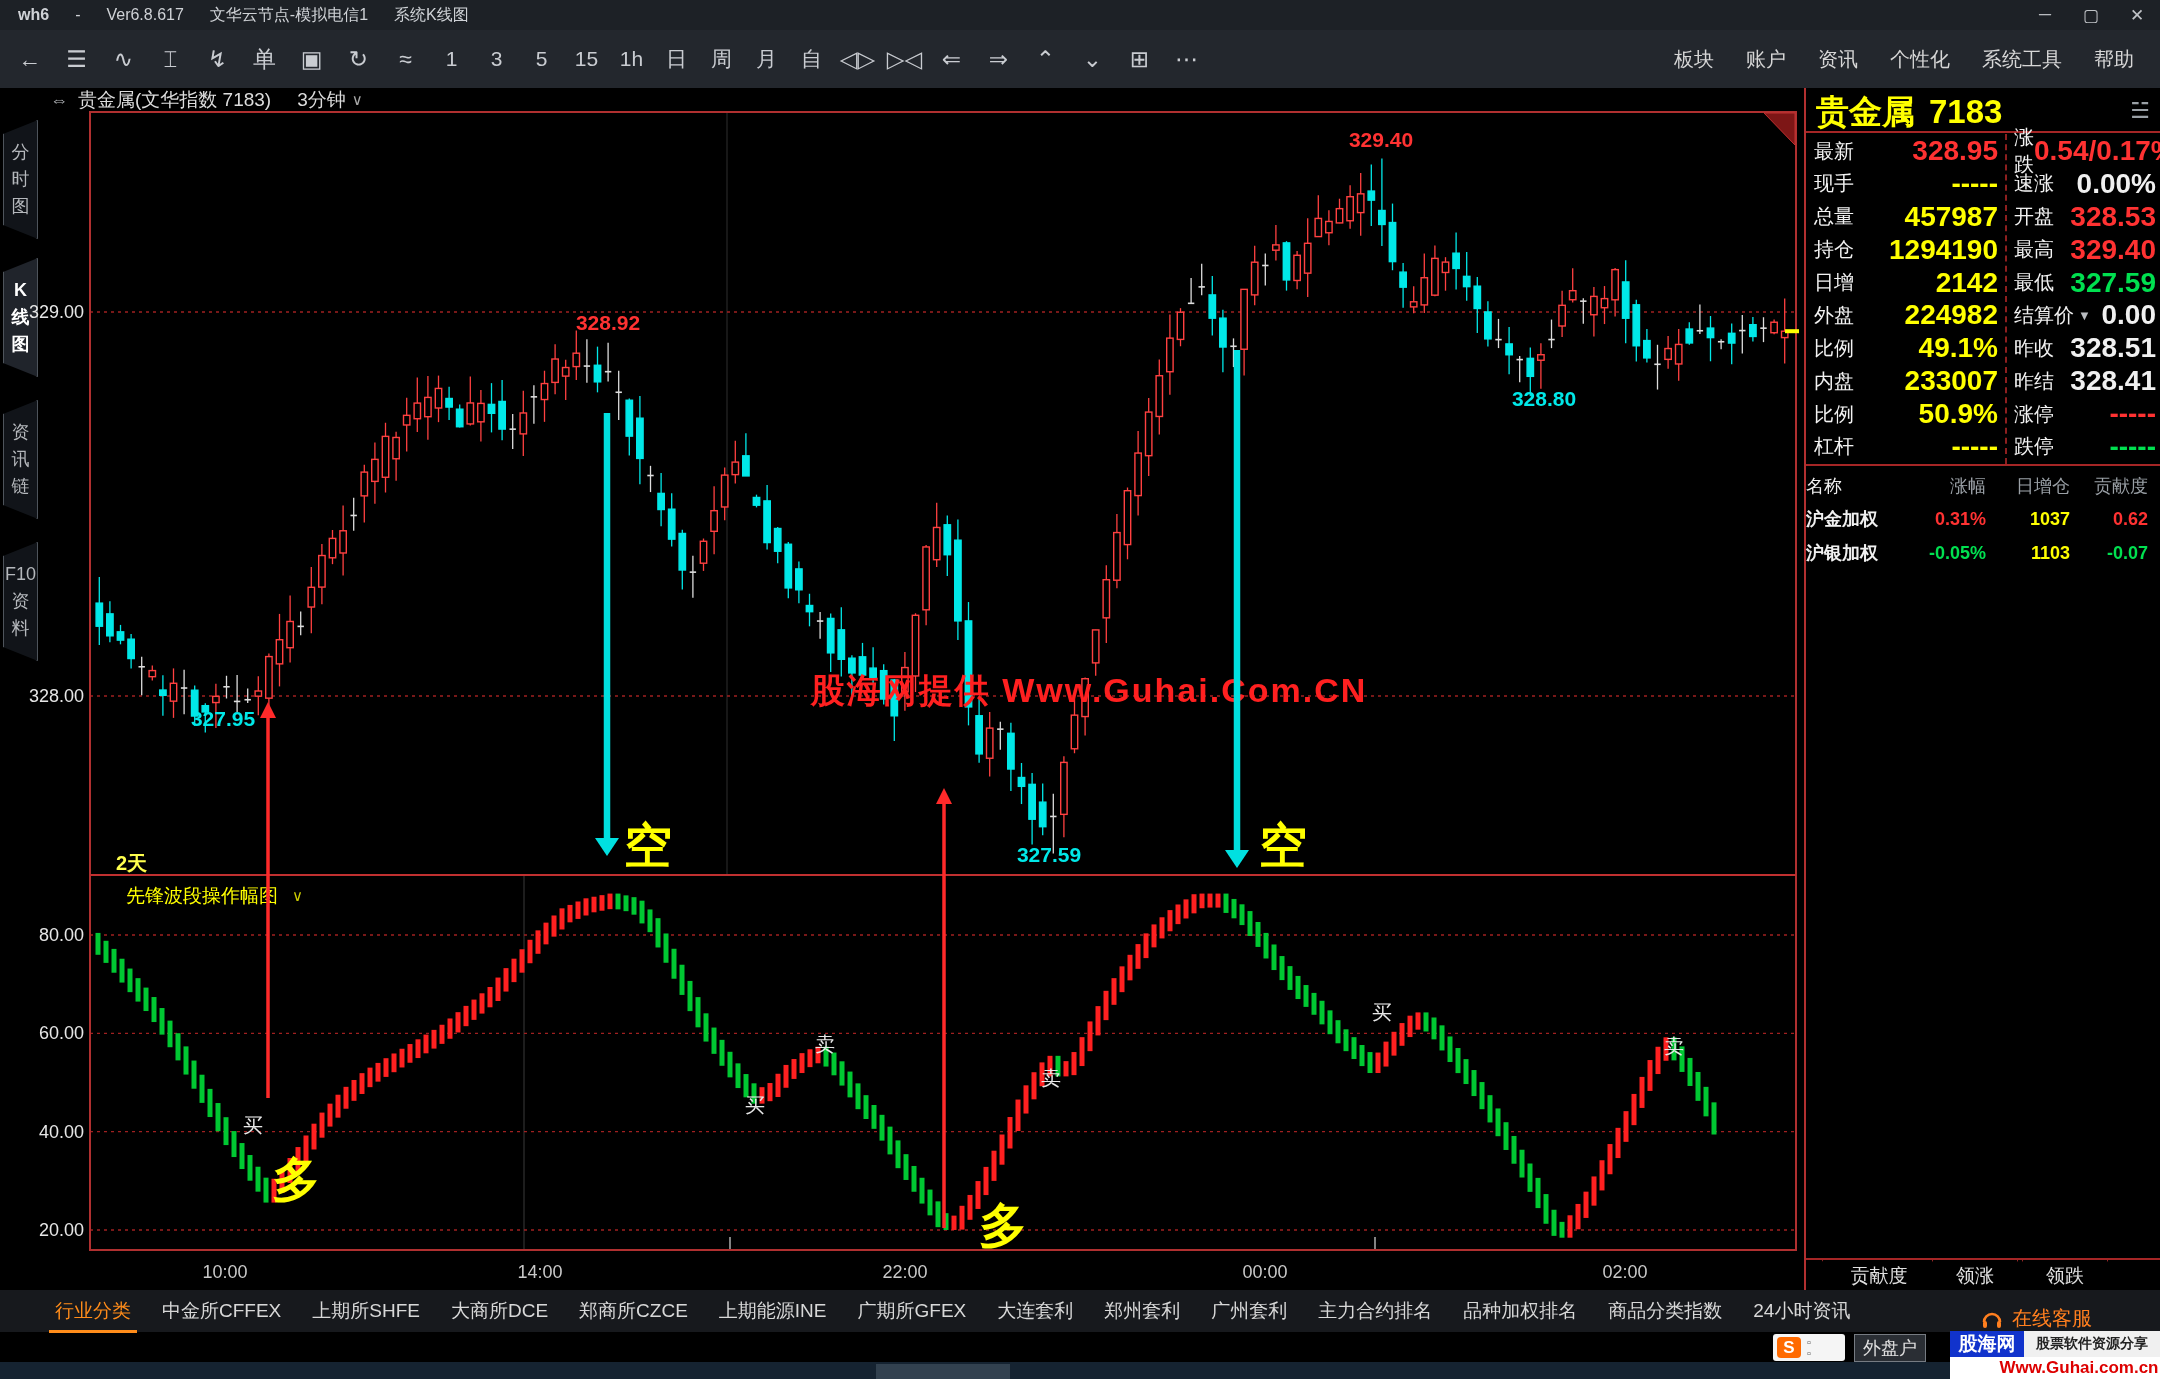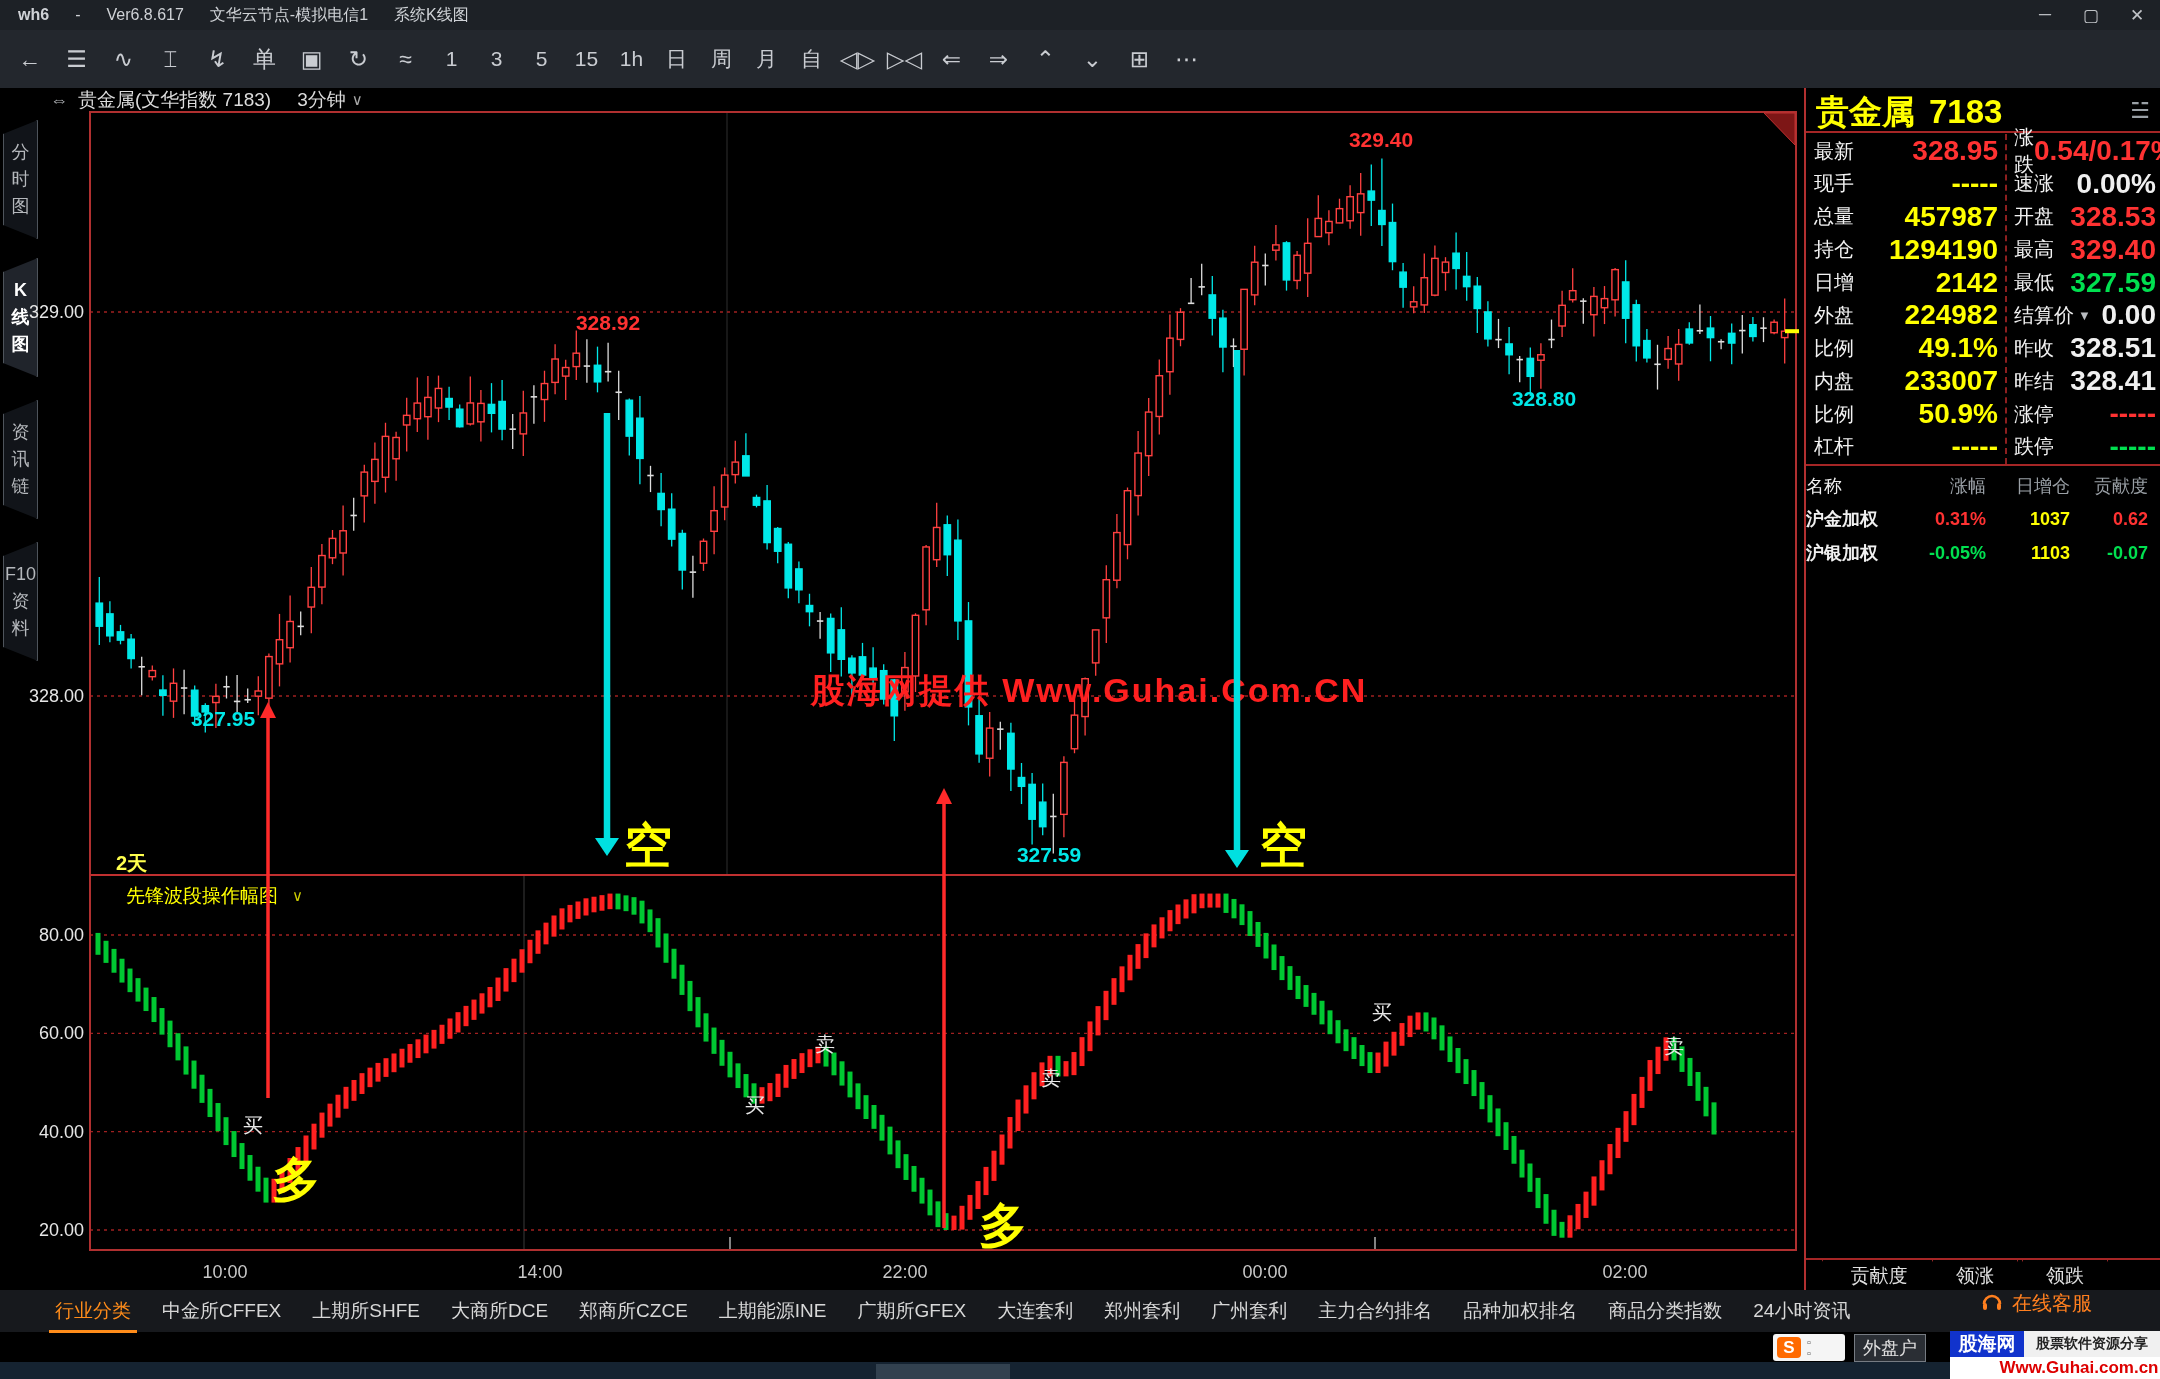--- a/index.html
+++ b/index.html
@@ -58,21 +58,21 @@
            clip-path:polygon(0 0,100% 0,84% 100%,16% 100%);
            color:#e0e0e0;font-size:19px;display:flex;align-items:center;justify-content:center;}
   .rp-trap-line{position:absolute;top:1170px;left:0;width:356px;border-top:2px solid #a52626;}
   
   .bottom-bar{position:absolute;left:0;top:1290px;width:2160px;height:42px;background:#17191d;}
   .bb-tabs{position:absolute;left:53px;top:0;height:42px;display:flex;gap:27px;align-items:center;
            font-size:19px;color:#d8d8d8;}
   .bb-tab{position:relative;padding:0 2px;white-space:nowrap;}
   .bb-tab.active{color:#ff8c1a;}
   .bb-tab.active::after{content:"";position:absolute;left:-4px;right:-4px;bottom:-9px;height:3px;background:#ff8c1a;}
-  .service{position:absolute;right:68px;top:0;height:42px;display:flex;align-items:flex-start;gap:8px;
+  .service{position:absolute;right:68px;top:0;height:42px;display:flex;align-items:flex-end;gap:8px;
            color:#ff7f1f;font-size:20px;}
   
   .status-bar{position:absolute;left:0;top:1332px;width:2160px;height:30px;background:#101215;
               font-size:19px;color:#e8e8e8;}
   .sb-item{position:absolute;top:4px;white-space:nowrap;}
   .sb-green{color:#00dd55;}
   .sb-orange{color:#ff8c1a;}
   .ime-box{position:absolute;left:1773px;top:1334px;width:72px;height:27px;background:#f5f5f5;
            border-radius:3px;display:flex;align-items:center;z-index:5;}
   .ime-s{width:24px;height:21px;margin-left:4px;background:#ff6a00;color:#fff;border-radius:4px;
@@ -130,20 +130,28 @@
       <div class="tb-period">月</div>
       <div class="tb-period">自</div>
       <div class="tb-icon">◁▷</div>
       <div class="tb-icon">▷◁</div>
       <div class="tb-icon">⇐</div>
       <div class="tb-icon">⇒</div>
       <div class="tb-icon">⌃</div>
       <div class="tb-icon">⌄</div>
       <div class="tb-icon">⊞</div>
       <div class="tb-icon">⋯</div>
+    </div>
+  <div class="tb-menu" id="tb-menu">
+      <span>板块</span>
+      <span>账户</span>
+      <span>资讯</span>
+      <span>个性化</span>
+      <span>系统工具</span>
+      <span>帮助</span>
     </div>
 
   <div id="side-tabs">
       <div class="side-tab" style="top: 120px; height: 117px;">
         <span>分</span>
         <span>时</span>
         <span>图</span>
       </div>
       <div class="side-tab active" style="top: 258px; height: 117px;">
         <span>K</span>

